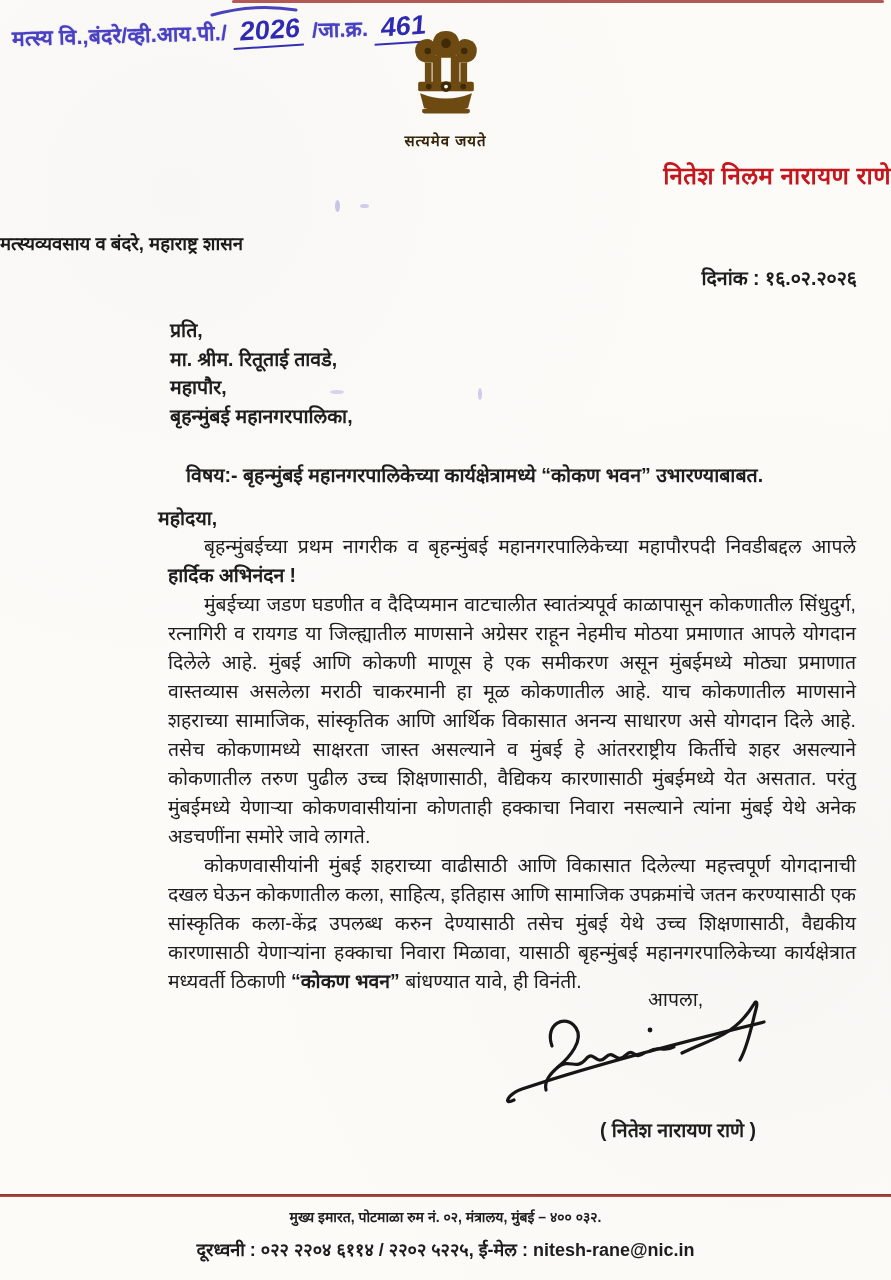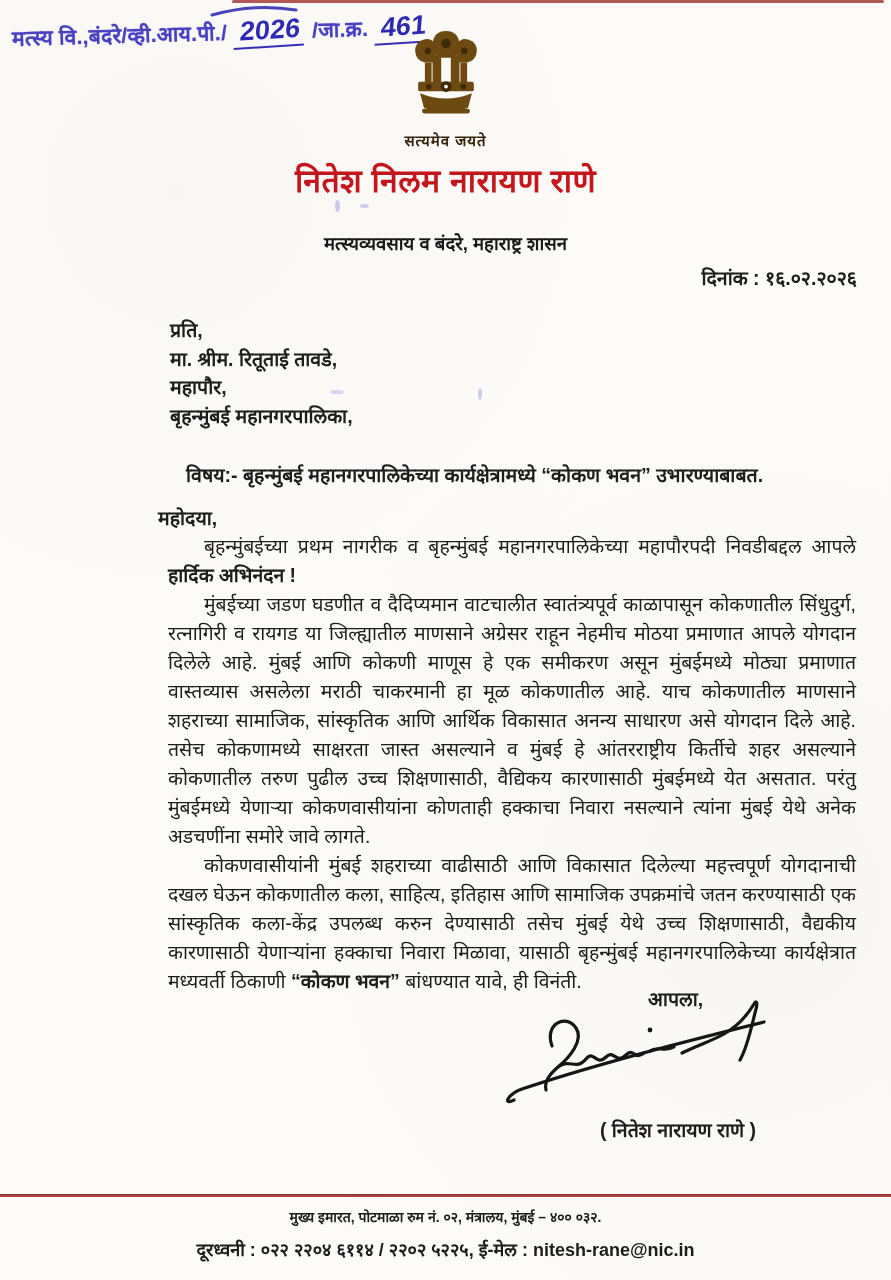--- a/index.html
+++ b/index.html
@@ -21,32 +21,32 @@
   .top-red-line{left:232px;top:0;width:652px;height:3px;background:#a63c38;opacity:.85;border-radius:2px;}
   
   .ref-stamp{left:12px;top:16px;transform:rotate(-1.6deg);white-space:nowrap;color:#4a41c2;}
   .ref-stamp .stamped{font-size:21px;font-weight:700;letter-spacing:.3px;text-shadow:0 0 1px rgba(74,65,194,.55);}
   .ref-stamp .hand{display:inline-block;font-size:27px;font-weight:600;color:#2f2ab2;transform:skewX(-8deg) rotate(-2deg);padding:0 5px;border-bottom:2.5px solid #342eb5;margin:0 3px;}
   .stamp-arc{left:208px;top:2px;}
   .smudge{border-radius:50%;background:#6a63d0;opacity:.55;}
   
   .emblem-wrap{left:0;top:28px;width:891px;text-align:center;}
   .motto{margin-top:2px;font-size:15px;font-weight:700;color:#35230a;letter-spacing:1px;}
-  .minister-name{left:0;top:158px;width:891px;text-align:center;font-size:32px;font-weight:700;color:#c4161c;letter-spacing:.5px;}
+  .minister-name{left:0;top:158px;width:891px;text-align:right;font-size:24px;font-weight:700;color:#c4161c;letter-spacing:.5px;}
   .designation{left:0;top:201px;width:891px;text-align:center;font-size:22px;font-weight:700;color:#161616;}
-  .department{left:0;top:230px;width:891px;text-align:center;font-size:18.5px;font-weight:600;color:#1a1a1a;}
+  .department{left:0;top:230px;width:891px;font-size:18.5px;font-weight:600;color:#1a1a1a;}
   .date-line{right:34px;top:264px;font-size:19.5px;font-weight:600;}
   .recipient{left:170px;top:316px;font-size:19.5px;font-weight:600;line-height:28.5px;}
   .subject{left:186px;top:461px;width:676px;font-size:19.5px;font-weight:600;}
   .subject b{font-weight:800;}
   .salutation{left:158px;top:504px;font-size:19.5px;font-weight:600;}
   .body-text{left:168px;top:532px;width:688px;font-size:19.4px;line-height:29px;text-align:justify;}
   .body-text p{margin:0;text-indent:36px;}
   .body-text b{font-weight:800;}
-  .valediction{left:648px;top:985px;font-size:19.5px;font-weight:700;}
+  .valediction{left:648px;top:985px;font-size:19.5px;font-weight:400;}
   .signature{left:498px;top:1000px;}
   .signer-name{left:545px;top:1116px;width:266px;text-align:center;font-size:19.5px;font-weight:700;}
   .footer-rule{left:0;top:1194px;width:891px;height:3px;background:linear-gradient(#8e2f2d,#b5504b);}
   .footer-line1{left:0;top:1207px;width:891px;text-align:center;font-size:14px;font-weight:600;}
   .footer-line2{left:0;top:1237px;width:891px;text-align:center;font-size:18px;font-weight:600;}
   .footer-line2 .email{font-weight:800;}
 </style>
 </head>
 <body>
 

